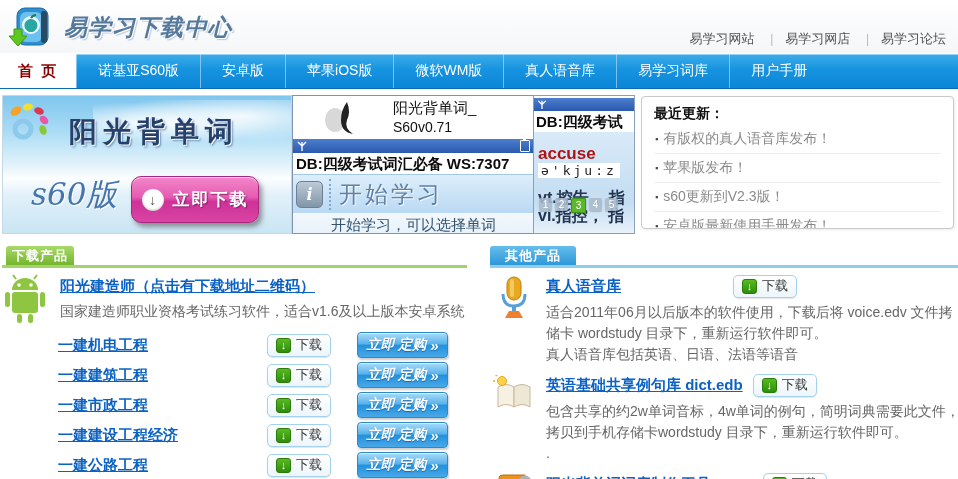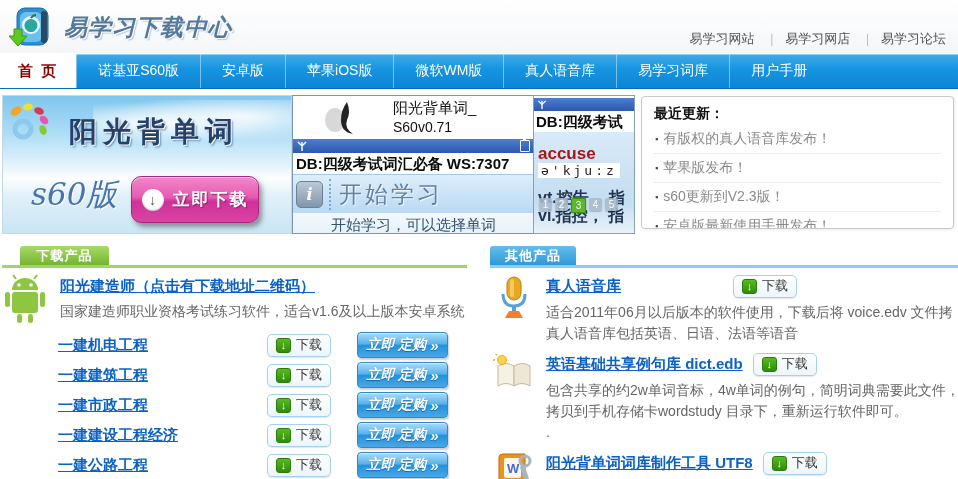--- a/index.html
+++ b/index.html
@@ -91,21 +91,21 @@
            background:#fff;box-shadow:1px 1px 3px rgba(0,0,0,.08);box-sizing:border-box;padding:8px 12px 0 12px;overflow:hidden;}
   .updates-title{font-size:14px;font-weight:bold;color:#111;margin-bottom:2px;}
   .updates ul{list-style:none;margin:0;padding:0;}
   .update-item{font-size:14px;color:#8a8a8a;padding:5px 0 5px 1px;border-bottom:1px solid #ededed;display:flex;align-items:center;}
   .update-item:last-child{border-bottom:none;}
   .bullet{color:#444;font-size:9px;margin-right:5px;}
 
   
   .sec-tab{position:absolute;top:246px;height:19px;display:flex;align-items:center;justify-content:center;
            color:#fff;font-size:13px;font-weight:bold;border-radius:3px 3px 0 0;letter-spacing:1px;}
-  .sec-tab.green{left:20px;width:89px;background:linear-gradient(180deg,#a9da68,#74b52e);}
+  .sec-tab.green{left:6px;width:68px;background:linear-gradient(180deg,#a9da68,#74b52e);}
   .sec-tab.blue{left:490px;width:86px;background:linear-gradient(180deg,#66bdea,#2d98da);}
   .sec-line{position:absolute;top:265px;height:3px;}
   .sec-line.green{left:2px;width:465px;background:#a3d46a;}
   .sec-line.blue{left:490px;width:468px;background:#8ecdef;}
 
   
   .left-col{position:absolute;top:274px;left:2px;width:476px;}
   .featured{display:flex;}
   .featured-body{margin-left:12px;padding-top:3px;}
   .plink{color:#0b62c4;font-weight:bold;font-size:15px;text-decoration:underline;white-space:nowrap;}
@@ -392,20 +392,21 @@
       <div class="oth-body">
         <div class="oth-title-row">
           <a class="plink">真人语音库</a>
           <span class="dl-btn gap-wide">
             <span class="dl-ico">↓</span>
             <span>下载</span>
           </span>
         </div>
         <div class="oth-desc">
           <div>适合2011年06月以后版本的软件使用，下载后将 voice.edv 文件拷</div>
+          <div>储卡 wordstudy 目录下，重新运行软件即可。</div>
           <div>真人语音库包括英语、日语、法语等语音</div>
         </div>
       </div>
     </div>
 
     <div class="oth-item">
       <span class="oth-icon">
         <svg width="42" height="36" viewBox="0 0 42 36">
           <path d="M5 12 q8 -5 16 0 v20 q-8 -5 -16 0 z" fill="#f7f1e4" stroke="#c8b89a"></path>
           <path d="M37 12 q-8 -5 -16 0 v20 q8 -5 16 0 z" fill="#efe7d6" stroke="#c8b89a"></path>

